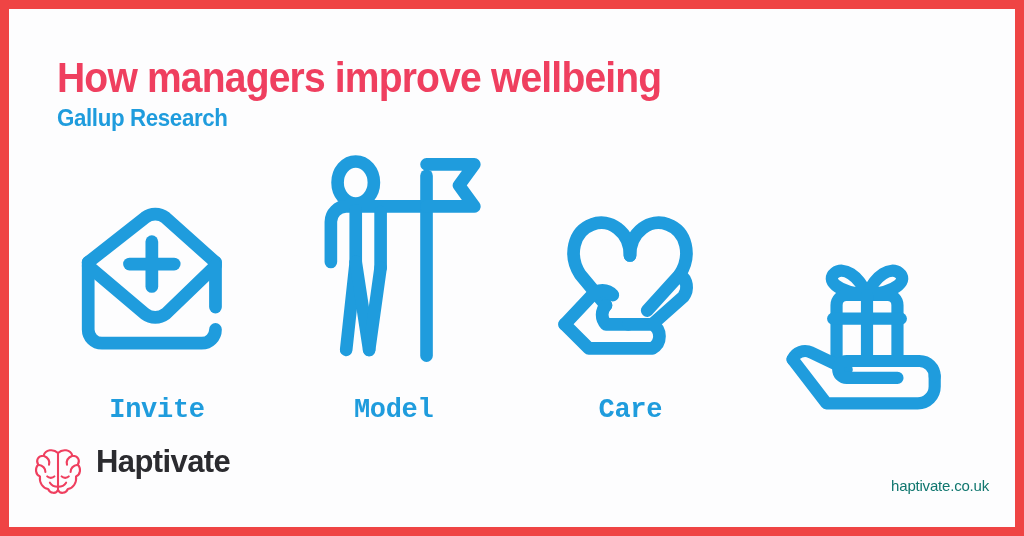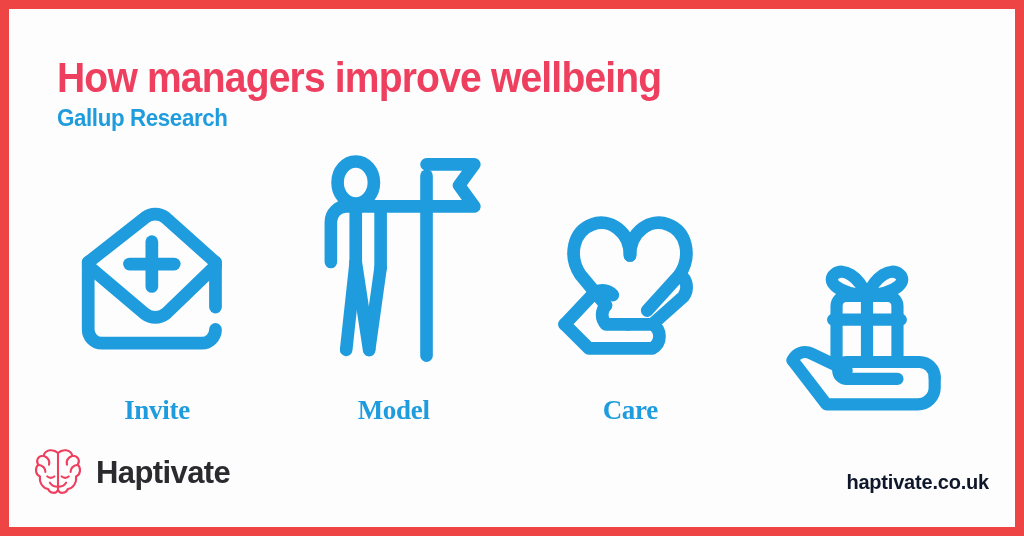--- a/index.html
+++ b/index.html
@@ -87,55 +87,54 @@
     align-items: flex-end;
     justify-content: center;
   }
 
   .step-icon svg {
     display: block;
   }
 
   .step-label {
     margin-top: 26px;
-    font-family: Liberation Serif, serif;
+    font-family: Liberation Mono, monospace;
     font-weight: bold;
     font-size: 27px;
     letter-spacing: -0.3px;
     color: #1f9cdd;
     text-align: center;
   }
 
   
   .footer-logo {
     position: absolute;
     left: 22px;
     bottom: 25px;
     display: flex;
-    align-items: center;
     gap: 11px;
   }
 
   .brand-name {
     font-family: "Liberation Sans", sans-serif;
     font-weight: bold;
     font-size: 31px;
     letter-spacing: -0.6px;
     color: #2b2b2f;
   }
 
   .footer-url {
     position: absolute;
     right: 26px;
     bottom: 33px;
     font-family: "Liberation Sans", sans-serif;
-    font-weight: bold;
-    font-size: 20px;
+    font-weight: normal;
+    font-size: 15px;
     letter-spacing: -0.2px;
-    color: #0f172a;
+    color: #0f766e;
   }
 </style>
 </head>
 <body>
 
 <div class="poster">
   <div class="canvas">
 
     <div class="header">
       <div class="title">How managers improve wellbeing</div>

